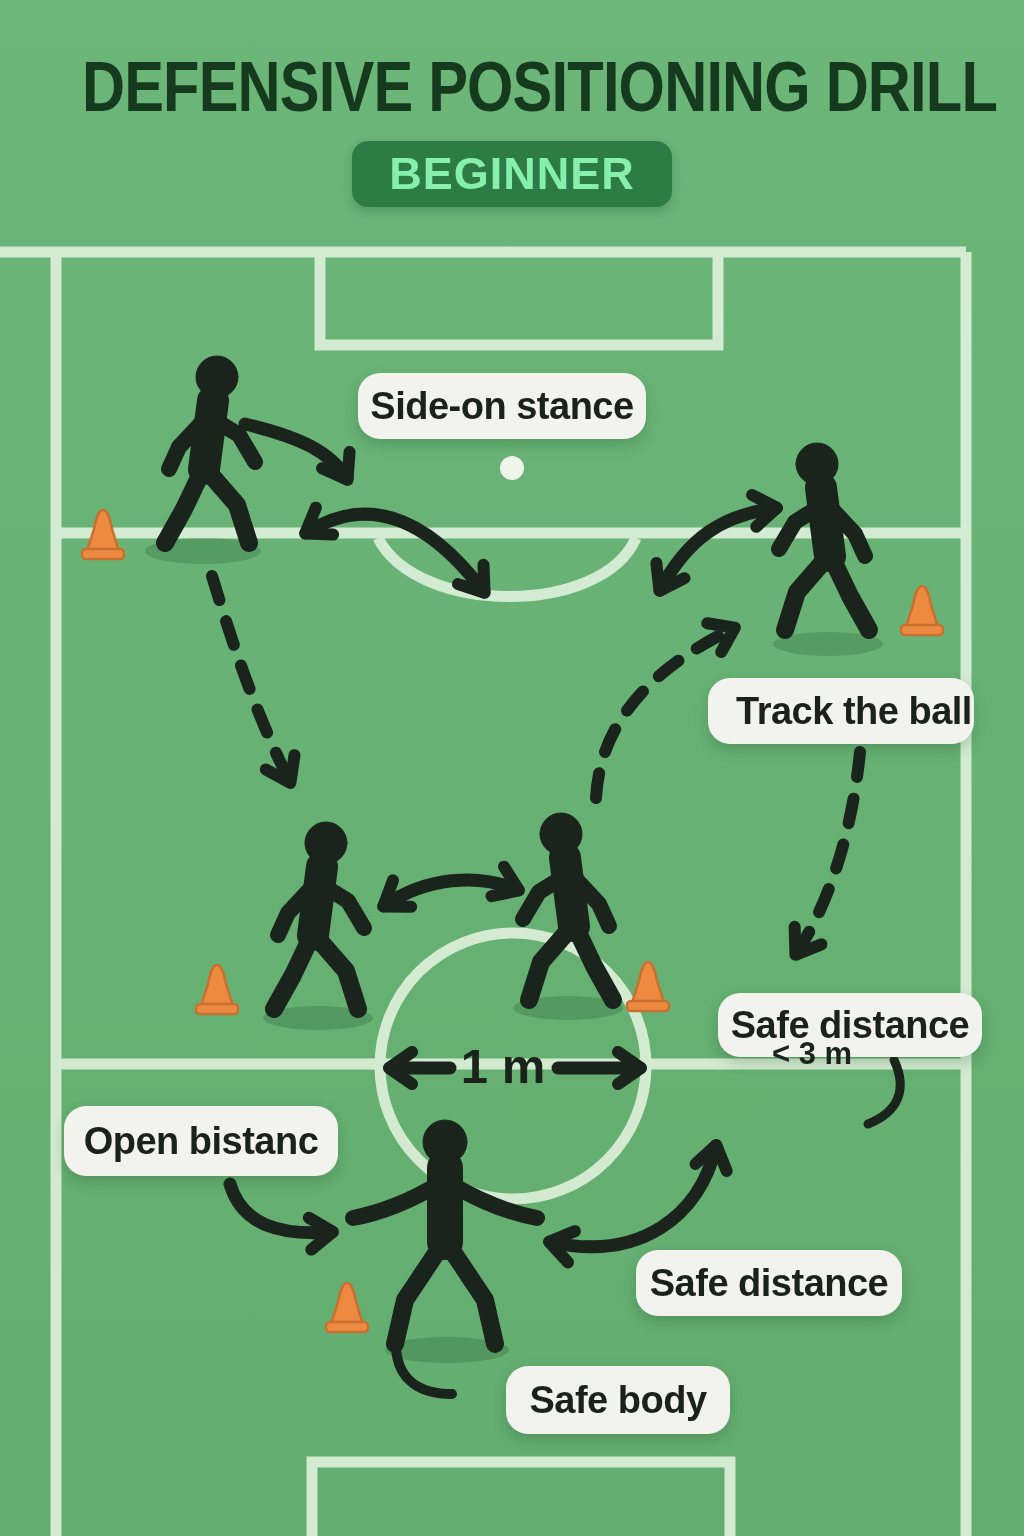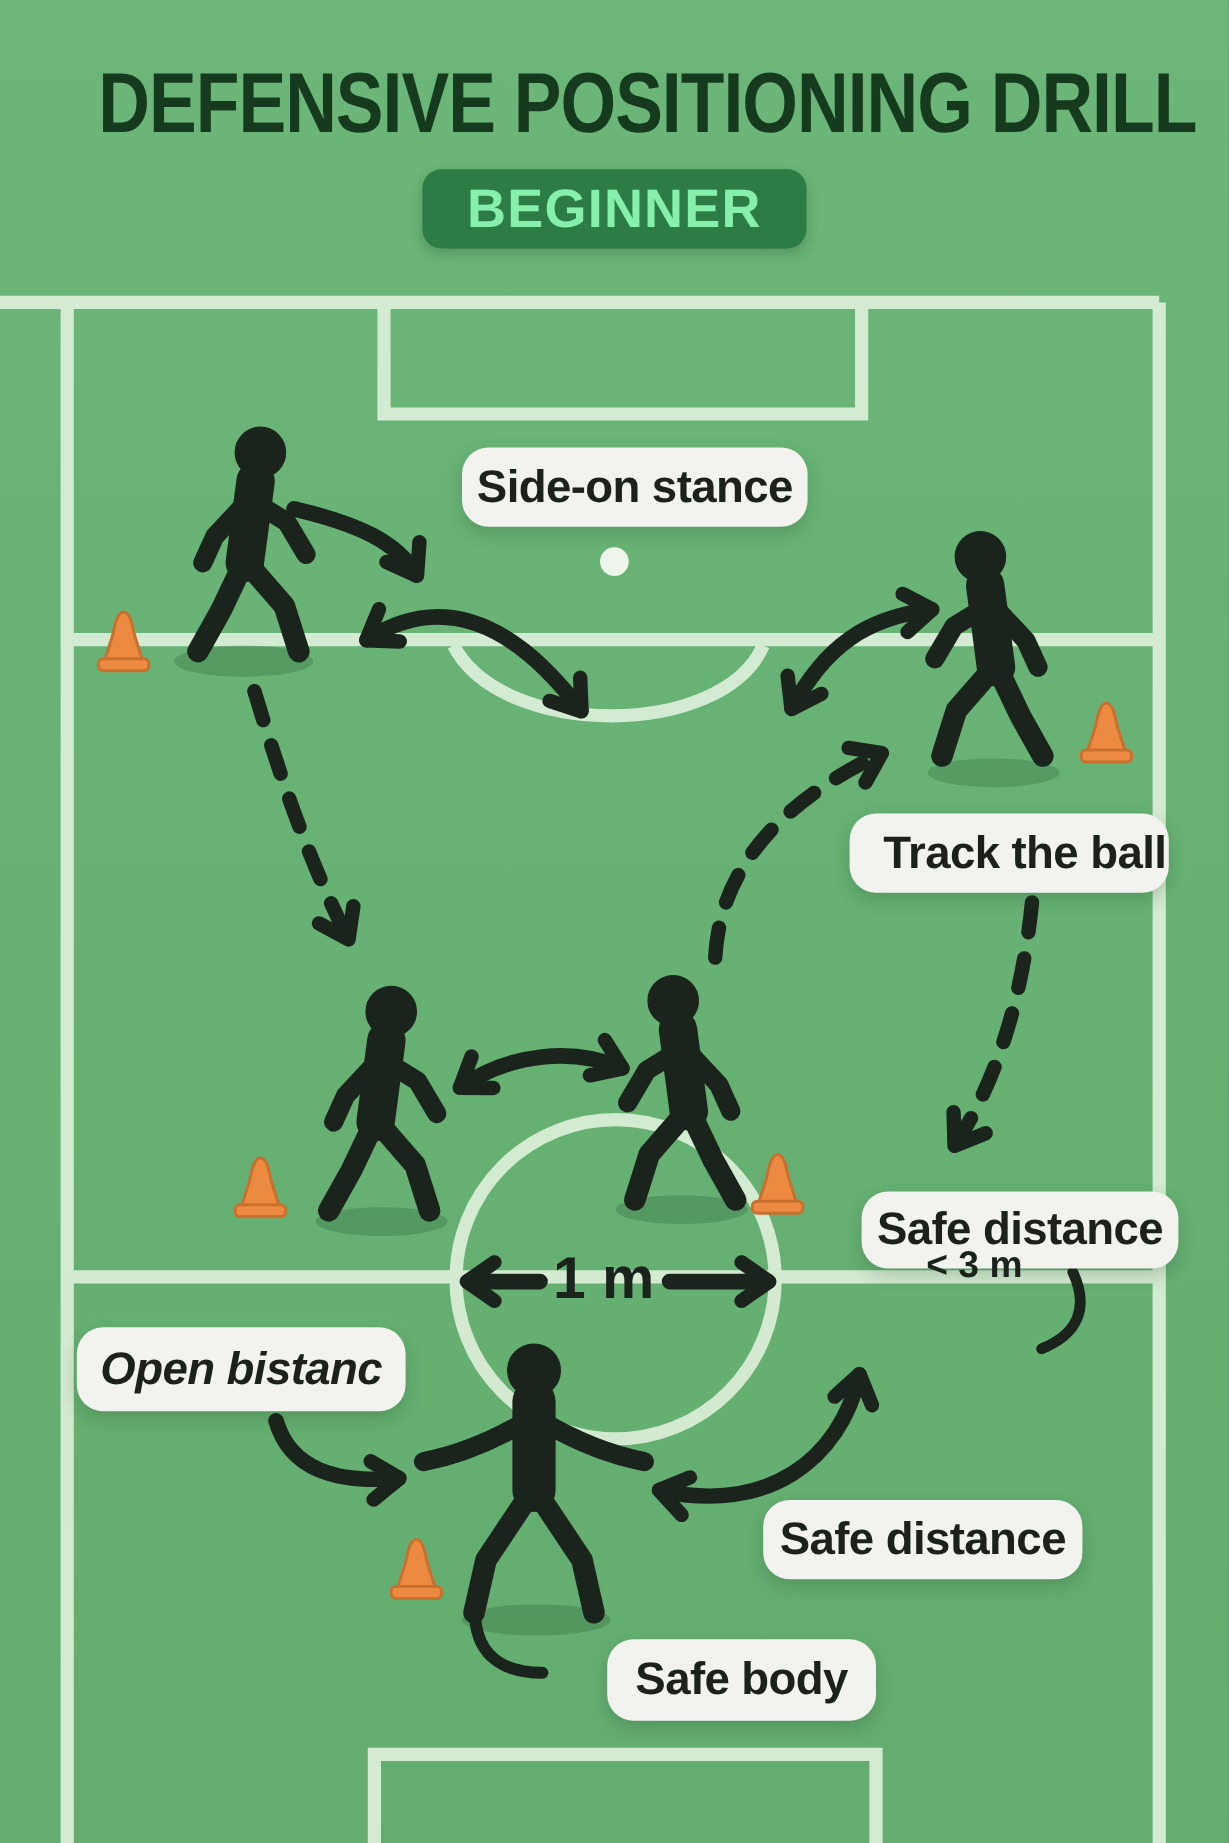--- a/index.html
+++ b/index.html
@@ -124,27 +124,27 @@
     <g stroke="#1b241c" fill="none" stroke-linecap="round">
       <path d="M396 1348 C 398 1380 420 1394 452 1394" stroke-width="10"></path>
       <path d="M894 1060 C 908 1090 898 1112 868 1124" stroke-width="9"></path>
     </g>
   </svg>
 
   <div class="page-title">DEFENSIVE POSITIONING DRILL</div>
 
   <div class="badge">BEGINNER</div>
 
-  <div class="pill" style="left:358px;top:373px;width:288px;height:66px;margin-left:27px;">Side-on stance</div>
+  <div class="pill" style="left:358px;top:373px;width:288px;height:66px;">Side-on stance</div>
 
   <div class="pill" style="left:708px;top:678px;width:240px;height:66px;padding-left:26px;">Track the ball</div>
 
   <div class="pill" style="left:718px;top:993px;width:264px;height:64px;">Safe distance</div>
 
-  <div class="pill" style="left:64px;top:1106px;width:274px;height:70px;font-style:italic;">Open bistanc</div>
+  <div class="pill" style="left:64px;top:1106px;width:274px;height:70px;">Open bistanc</div>
 
   <div class="pill" style="left:636px;top:1250px;width:266px;height:66px;">Safe distance</div>
 
   <div class="pill" style="left:506px;top:1366px;width:224px;height:68px;">Safe body</div>
 
   <div class="measure" id="m-7m">1 m</div>
 
   <div class="measure" id="m-3m">&lt; 3 m</div>
 
 </div>

